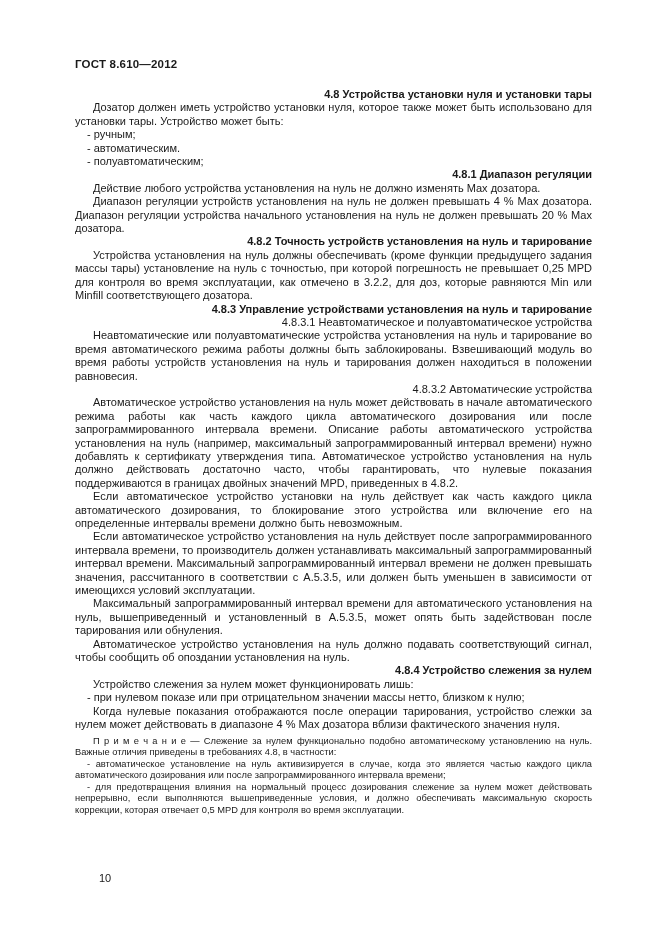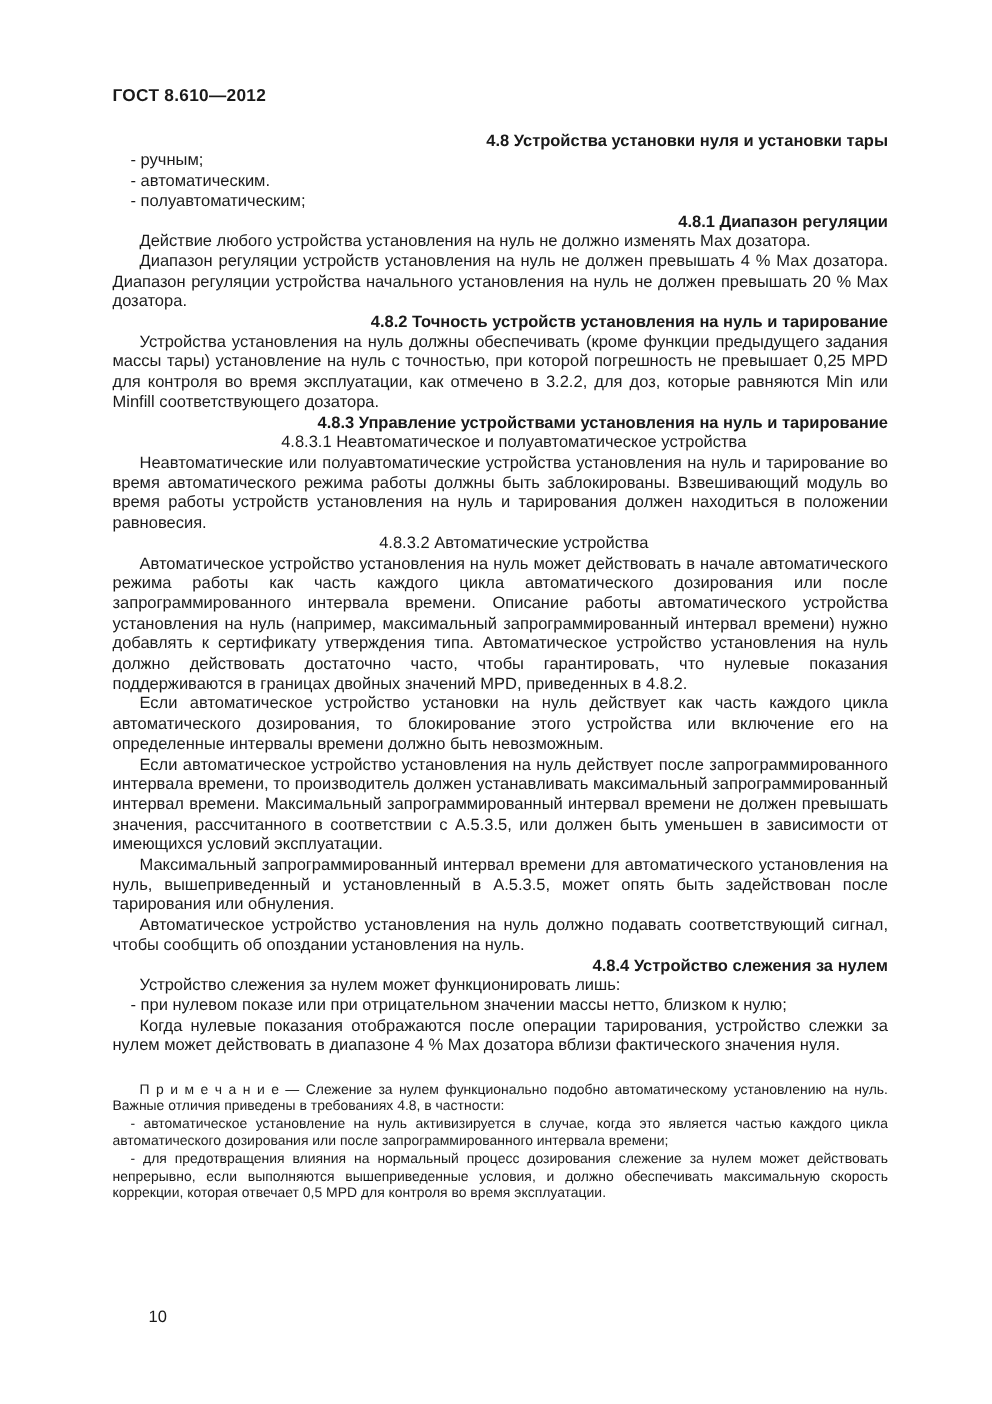--- a/index.html
+++ b/index.html
@@ -24,42 +24,43 @@
   .content {
     position: absolute;
     top: 88px;
     left: 75px;
     width: 517px;
     font-size: 11px;
     line-height: 13.4px;
     text-align: justify;
   }
   .heading   { font-weight: bold; text-indent: 18px; text-align: right; }
-  .subheading{ text-indent: 18px; text-align: center; }
+  .subheading{ text-indent: 18px; text-align: right; }
   .para      { text-indent: 18px; }
   .list      { text-indent: 12px; }
-  .note      { font-size: 9.3px; line-height: 11.6px; text-indent: 18px; margin-top: 16px; }
+  .note      { font-size: 9.3px; line-height: 11.6px; text-indent: 18px; margin-top: 4px; }
   .note-list { font-size: 9.3px; line-height: 11.6px; text-indent: 12px; }
   .page-number {
     position: absolute;
     top: 872px;
     left: 75px;
     font-size: 11px;
     margin-left: 24px;
   }
 </style>
 </head>
 <body>
 
 <div class="page">
 
   <div class="doc-header">ГОСТ 8.610—2012</div>
 
   <div class="content">
     <div class="heading">4.8  Устройства установки нуля и установки тары</div>
+    <div class="para">Дозатор должен иметь устройство установки нуля, которое также может быть использовано для установки тары. Устройство может быть:</div>
     <div class="list">-  ручным;</div>
     <div class="list">-  автоматическим.</div>
     <div class="list">-  полуавтоматическим;</div>
     <div class="heading">4.8.1  Диапазон регуляции</div>
     <div class="para">Действие любого устройства установления на нуль не должно изменять Мах дозатора.</div>
     <div class="para">Диапазон регуляции устройств установления на нуль не должен превышать 4 % Мах дозатора. Диапазон регуляции устройства начального установления на нуль не должен превышать 20 % Мах дозатора.</div>
     <div class="heading">4.8.2  Точность устройств установления на нуль и тарирование</div>
     <div class="para">Устройства установления на нуль должны обеспечивать (кроме функции предыдущего задания массы тары) установление на нуль с точностью, при которой погрешность не превышает 0,25 MPD для контроля во время эксплуатации, как отмечено в 3.2.2, для доз, которые равняются Min или Minfill соответствующего дозатора.</div>
     <div class="heading">4.8.3  Управление устройствами установления на нуль и тарирование</div>
     <div class="subheading">4.8.3.1  Неавтоматическое и полуавтоматическое устройства</div>

